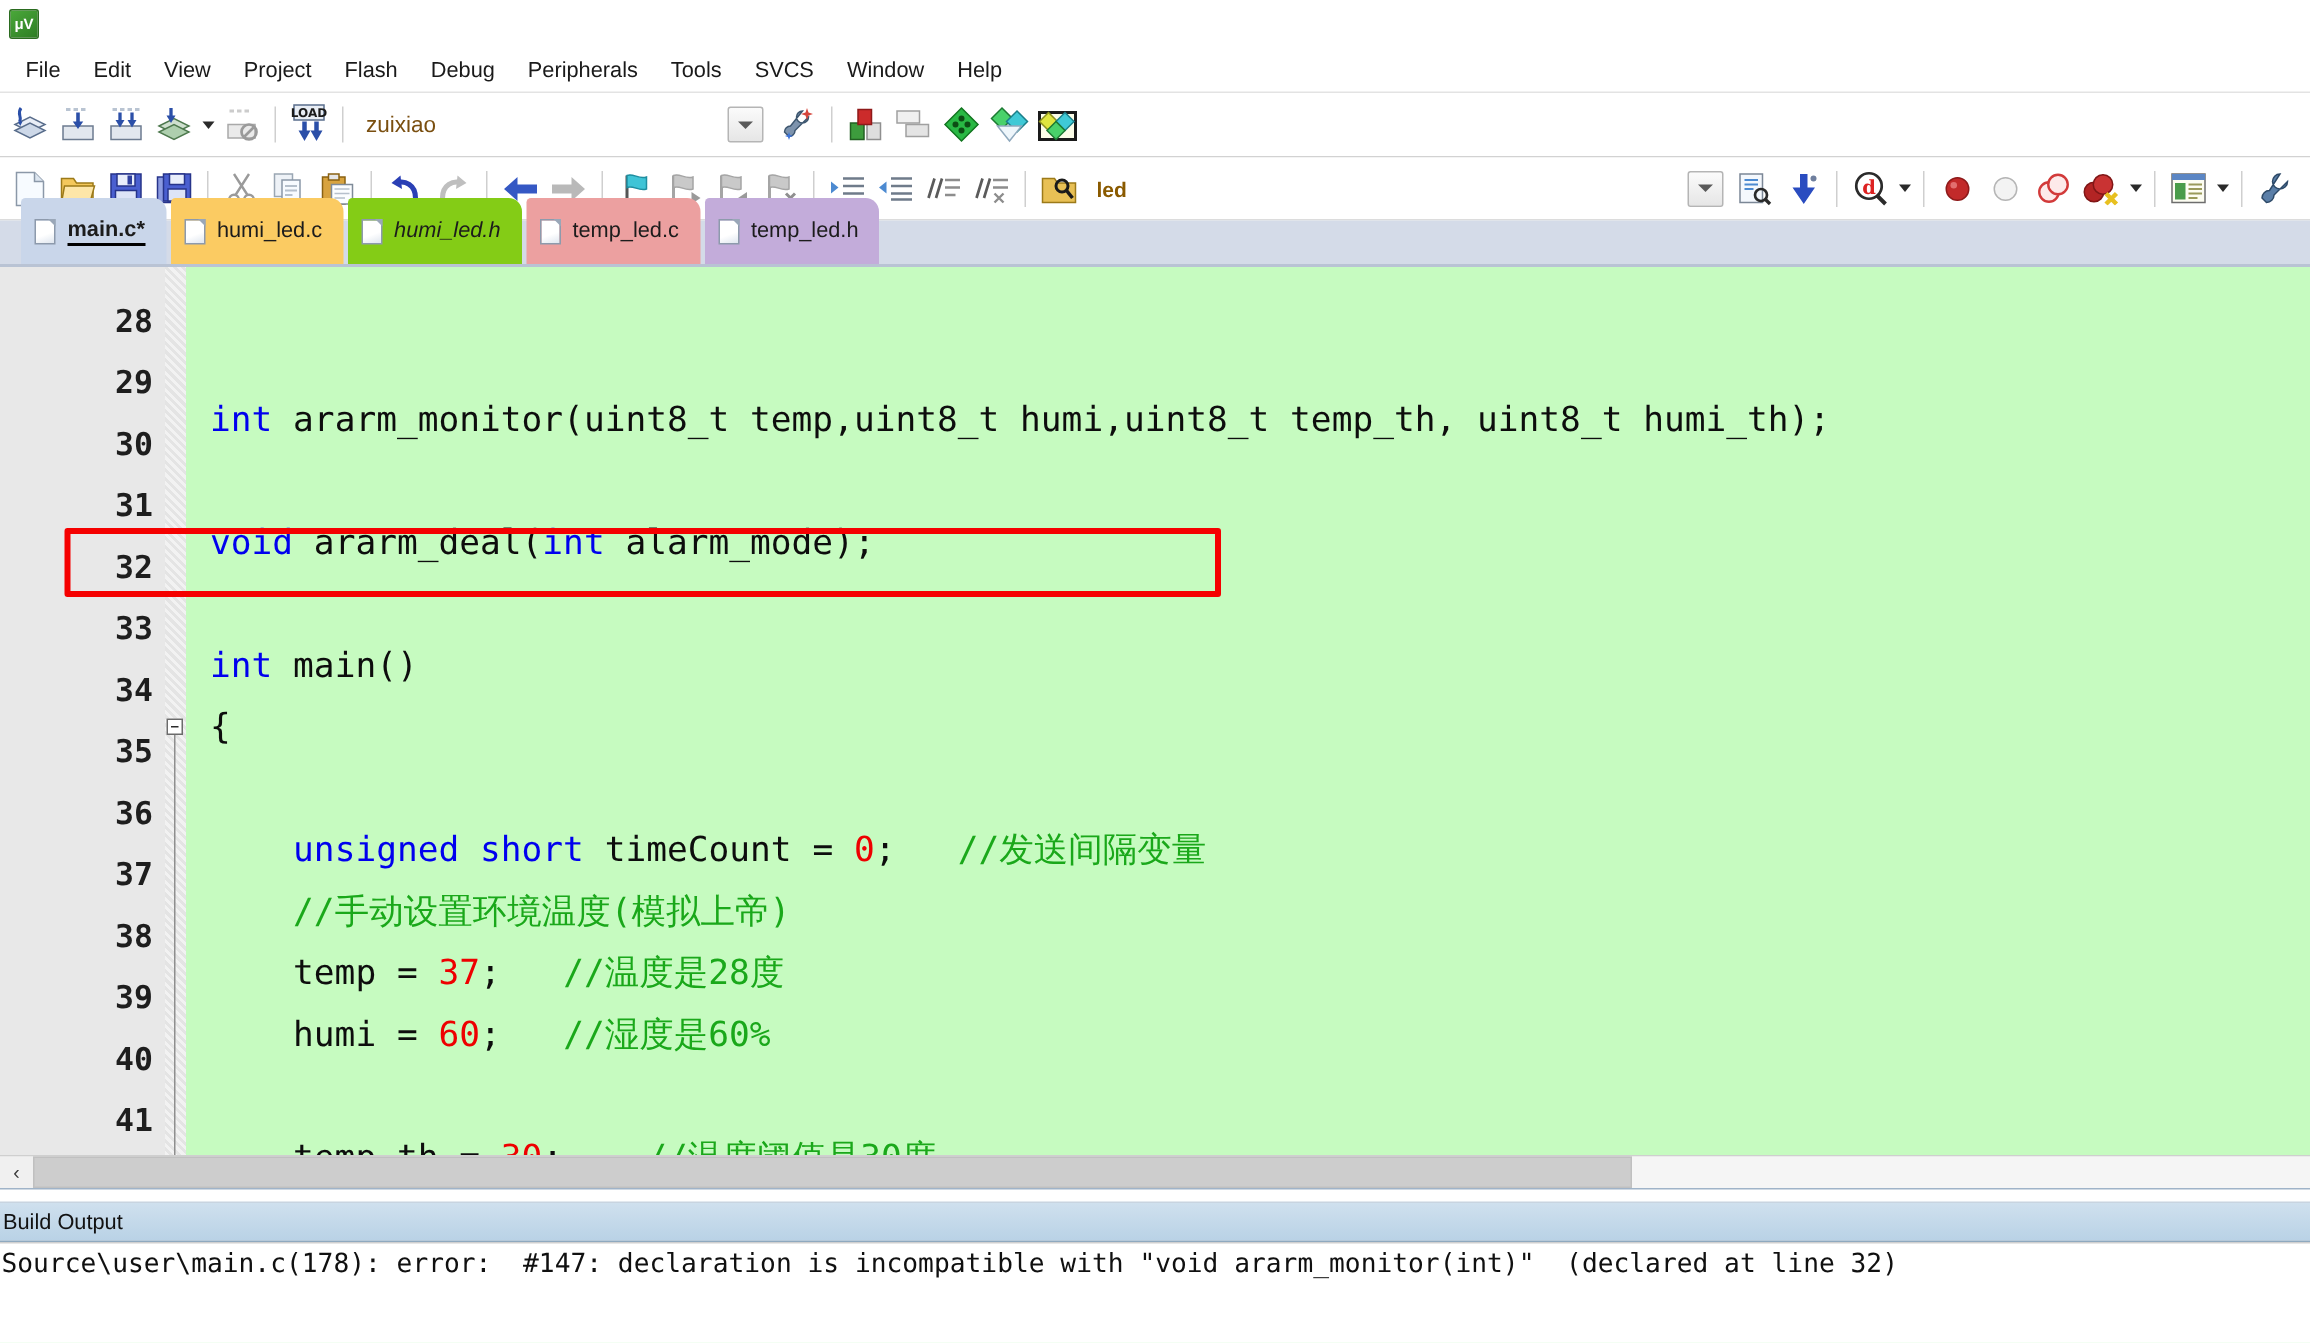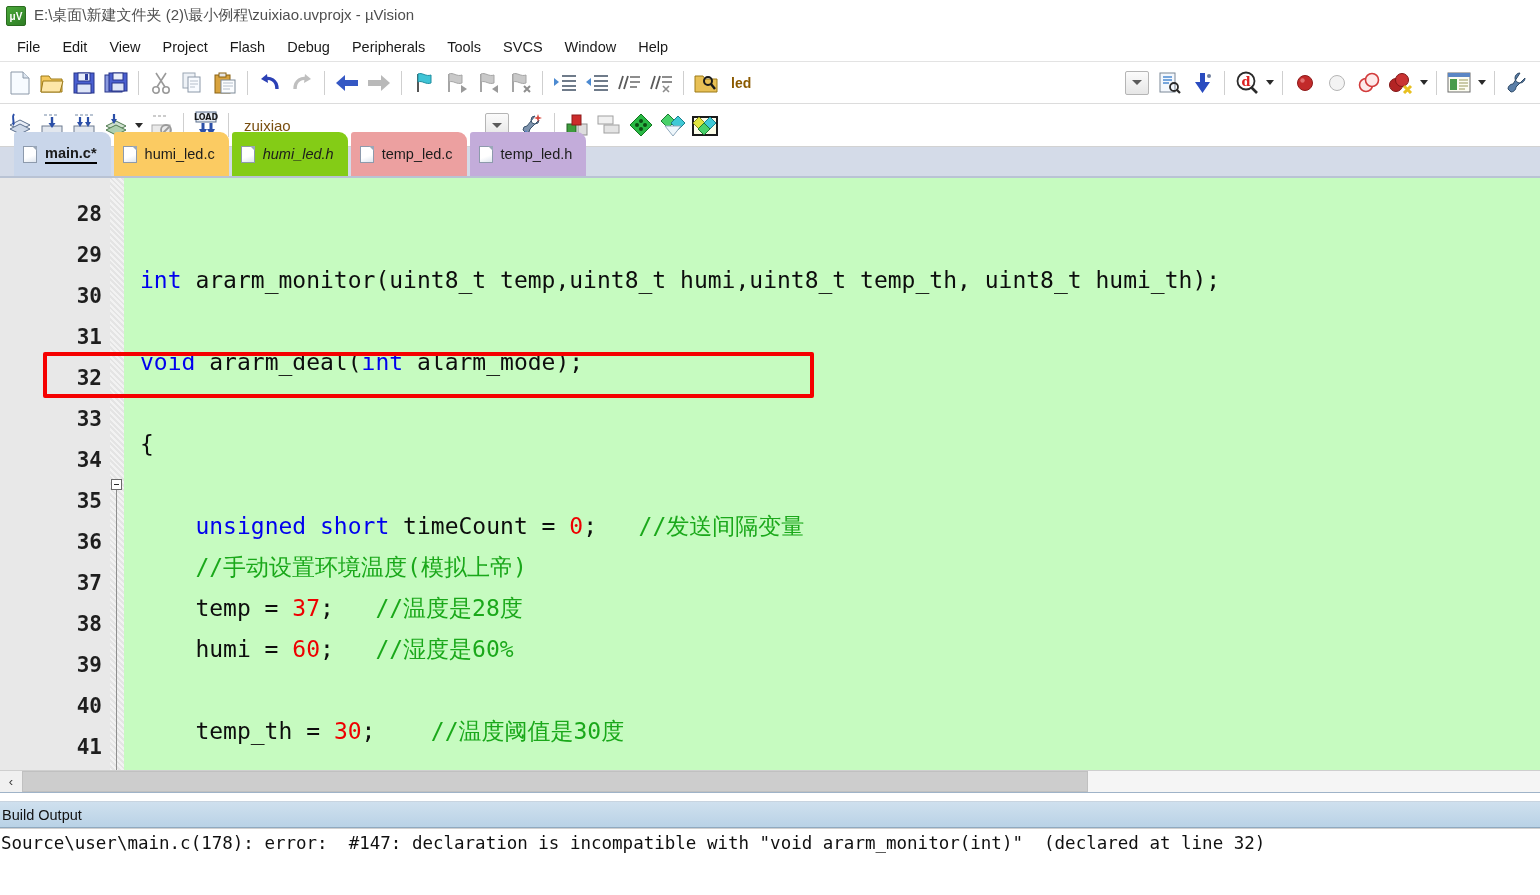--- a/index.html
+++ b/index.html
@@ -336,288 +336,36 @@
   
   svg { display: block; }
 </style>
 </head>
 <body>
 
 <div id="app">
 
   <div class="titlebar">
     <div class="app-icon"></div>
-    <div class="title-text">E:\桌面\新建文件夹 (2)\最小例程\zuixiao.uvprojx - µVision</div>
   </div>
 
   <div class="menubar">
     <div class="menu-item">File</div>
     <div class="menu-item">Edit</div>
     <div class="menu-item">View</div>
     <div class="menu-item">Project</div>
     <div class="menu-item">Flash</div>
     <div class="menu-item">Debug</div>
     <div class="menu-item">Peripherals</div>
     <div class="menu-item">Tools</div>
     <div class="menu-item">SVCS</div>
     <div class="menu-item">Window</div>
     <div class="menu-item">Help</div>
   </div>
 
-  <div class="toolbar">
-
-    <div class="tb-btn">
-      <svg width="22" height="24" viewBox="0 0 22 24">
-        <path d="M2 1h12l6 6v16H2z" fill="#f7fbff" stroke="#8b98a8"></path>
-        <path d="M14 1v6h6" fill="#dde6f0" stroke="#8b98a8"></path>
-      </svg>
-    </div>
-
-    <div class="tb-btn">
-      <svg width="24" height="22" viewBox="0 0 24 22">
-        <path d="M1 4h8l2 3h11v13H1z" fill="#f4c85c" stroke="#9c7a19"></path>
-        <path d="M3 9h20l-3 11H1z" fill="#fde6a8" stroke="#9c7a19"></path>
-      </svg>
-    </div>
-
-    <div class="tb-btn">
-      <svg width="22" height="22" viewBox="0 0 22 22">
-        <rect x="1" y="1" width="20" height="20" fill="#4a5fd0" stroke="#27348a"></rect>
-        <rect x="5" y="1" width="12" height="8" fill="#e9eefb" stroke="#27348a"></rect>
-        <rect x="12" y="2" width="3" height="6" fill="#2f3f9e"></rect>
-        <rect x="4" y="12" width="14" height="9" fill="#dde4f7" stroke="#27348a"></rect>
-      </svg>
-    </div>
-
-    <div class="tb-btn">
-      <svg width="24" height="22" viewBox="0 0 24 22">
-        <rect x="1" y="3" width="17" height="17" fill="#8b9ae0" stroke="#27348a"></rect>
-        <rect x="5" y="1" width="18" height="18" fill="#4a5fd0" stroke="#27348a"></rect>
-        <rect x="9" y="1" width="10" height="7" fill="#e9eefb" stroke="#27348a"></rect>
-        <rect x="8" y="11" width="12" height="8" fill="#dde4f7" stroke="#27348a"></rect>
-      </svg>
-    </div>
-
-    <div class="tb-sep"></div>
-
-    <div class="tb-btn">
-      <svg width="20" height="22" viewBox="0 0 20 22">
-        <path d="M5 1 L14 15 M15 1 L6 15" stroke="#9a9a9a" stroke-width="1.6" fill="none"></path>
-        <circle cx="5" cy="18" r="3.2" fill="none" stroke="#9a9a9a" stroke-width="1.6"></circle>
-        <circle cx="15" cy="18" r="3.2" fill="none" stroke="#9a9a9a" stroke-width="1.6"></circle>
-      </svg>
-    </div>
-
-    <div class="tb-btn">
-      <svg width="22" height="22" viewBox="0 0 22 22">
-        <rect x="1" y="1" width="12" height="15" fill="#eef2f7" stroke="#9aa6b3"></rect>
-        <rect x="6" y="5" width="12" height="15" fill="#f8fbff" stroke="#8b98a8"></rect>
-        <path d="M8 9h8M8 12h8M8 15h5" stroke="#b6c0cc" stroke-width="1.2"></path>
-      </svg>
-    </div>
-
-    <div class="tb-btn">
-      <svg width="22" height="22" viewBox="0 0 22 22">
-        <rect x="1" y="3" width="15" height="18" fill="#d8a33f" stroke="#8a6212"></rect>
-        <rect x="5" y="1" width="7" height="4" fill="#e6e6e6" stroke="#8a6212"></rect>
-        <rect x="7" y="8" width="14" height="13" fill="#fbfdff" stroke="#7f8b99"></rect>
-        <path d="M9 11h10M9 14h10M9 17h7" stroke="#b6c0cc" stroke-width="1.1"></path>
-      </svg>
-    </div>
-
-    <div class="tb-sep"></div>
-
-    <div class="tb-btn">
-      <svg width="24" height="22" viewBox="0 0 24 22">
-        <path d="M19 17 C19 8 12 5 6 7" stroke="#2b40b5" stroke-width="3.4" fill="none"></path>
-        <path d="M9 2 L3 7 L10 11 Z" fill="#2b40b5"></path>
-      </svg>
-    </div>
-
-    <div class="tb-btn">
-      <svg width="24" height="22" viewBox="0 0 24 22">
-        <path d="M5 17 C5 8 12 5 18 7" stroke="#bfbfbf" stroke-width="3.4" fill="none"></path>
-        <path d="M15 2 L21 7 L14 11 Z" fill="#bfbfbf"></path>
-      </svg>
-    </div>
-
-    <div class="tb-sep"></div>
-
-    <div class="tb-btn">
-      <svg width="26" height="20" viewBox="0 0 26 20">
-        <path d="M11 2 L2 10 L11 18 V13 H24 V7 H11 Z" fill="#3558c4"></path>
-      </svg>
-    </div>
-
-    <div class="tb-btn">
-      <svg width="26" height="20" viewBox="0 0 26 20">
-        <path d="M15 2 L24 10 L15 18 V13 H2 V7 H15 Z" fill="#b9b9b9"></path>
-      </svg>
-    </div>
-
-    <div class="tb-sep"></div>
-
-    <div class="tb-btn">
-      <svg width="22" height="22" viewBox="0 0 22 22">
-        <path d="M5 2 V20" stroke="#555" stroke-width="2"></path>
-        <path d="M5 2 C9 0 13 5 18 3 V11 C13 13 9 8 5 10 Z" fill="#3fc4d6" stroke="#1f8ea0"></path>
-      </svg>
-    </div>
-
-    <div class="tb-btn">
-      <svg width="24" height="22" viewBox="0 0 24 22">
-        <path d="M5 2 V20" stroke="#a5a5a5" stroke-width="2"></path>
-        <path d="M5 2 C9 0 13 5 18 3 V11 C13 13 9 8 5 10 Z" fill="#c9c9c9" stroke="#a5a5a5"></path>
-        <path d="M23 17 L17 13 V21 Z" fill="#9a9a9a"></path>
-      </svg>
-    </div>
-
-    <div class="tb-btn">
-      <svg width="24" height="22" viewBox="0 0 24 22">
-        <path d="M5 2 V20" stroke="#a5a5a5" stroke-width="2"></path>
-        <path d="M5 2 C9 0 13 5 18 3 V11 C13 13 9 8 5 10 Z" fill="#c9c9c9" stroke="#a5a5a5"></path>
-        <path d="M16 17 L22 13 V21 Z" fill="#9a9a9a"></path>
-      </svg>
-    </div>
-
-    <div class="tb-btn">
-      <svg width="24" height="22" viewBox="0 0 24 22">
-        <path d="M5 2 V20" stroke="#a5a5a5" stroke-width="2"></path>
-        <path d="M5 2 C9 0 13 5 18 3 V11 C13 13 9 8 5 10 Z" fill="#c9c9c9" stroke="#a5a5a5"></path>
-        <path d="M16 14 L22 20 M22 14 L16 20" stroke="#8f8f8f" stroke-width="2"></path>
-      </svg>
-    </div>
-
-    <div class="tb-sep"></div>
-
-    <div class="tb-btn">
-      <svg width="24" height="20" viewBox="0 0 24 20">
-        <path d="M9 3h14M9 8h14M9 13h14M9 17h14" stroke="#6f7b8a" stroke-width="1.8"></path>
-        <path d="M1 5 L6 9 L1 13 Z" fill="#4c8ad1"></path>
-      </svg>
-    </div>
-
-    <div class="tb-btn">
-      <svg width="24" height="20" viewBox="0 0 24 20">
-        <path d="M9 3h14M9 8h14M9 13h14M9 17h14" stroke="#6f7b8a" stroke-width="1.8"></path>
-        <path d="M6 5 L1 9 L6 13 Z" fill="#4c8ad1"></path>
-      </svg>
-    </div>
-
-    <div class="tb-btn">
-      <svg width="24" height="20" viewBox="0 0 24 20">
-        <path d="M2 16 L6 3 M7 16 L11 3" stroke="#5b5b5b" stroke-width="1.8"></path>
-        <path d="M13 4h10M13 9h10M13 14h7" stroke="#8d8d8d" stroke-width="1.8"></path>
-      </svg>
-    </div>
-
-    <div class="tb-btn">
-      <svg width="24" height="20" viewBox="0 0 24 20">
-        <path d="M2 16 L6 3 M7 16 L11 3" stroke="#5b5b5b" stroke-width="1.8"></path>
-        <path d="M13 4h10M13 9h10" stroke="#8d8d8d" stroke-width="1.8"></path>
-        <path d="M14 13 L20 19 M20 13 L14 19" stroke="#8d8d8d" stroke-width="1.6"></path>
-      </svg>
-    </div>
-
-    <div class="tb-sep"></div>
-
-    <div class="tb-btn">
-      <svg width="24" height="22" viewBox="0 0 24 22">
-        <path d="M1 4h8l2 3h12v13H1z" fill="#e8c055" stroke="#9c7a19"></path>
-        <circle cx="14" cy="9" r="4" fill="none" stroke="#1a1a1a" stroke-width="2"></circle>
-        <path d="M17 12 L21 17" stroke="#1a1a1a" stroke-width="2.4"></path>
-      </svg>
-    </div>
-
-    <div class="combo" style="width:200px;">
-      <span class="combo-text">led</span>
-    </div>
-
-    <div class="combo-arrow" style="margin-left:auto;"></div>
-
-    <div class="tb-btn" style="margin-left:6px;">
-      <svg width="24" height="22" viewBox="0 0 24 22">
-        <rect x="2" y="1" width="15" height="19" fill="#f4f8fd" stroke="#7b8796"></rect>
-        <path d="M5 5h9M5 8h9M5 11h6" stroke="#4c8ad1" stroke-width="1.4"></path>
-        <circle cx="16" cy="15" r="4" fill="none" stroke="#2b2b2b" stroke-width="1.8"></circle>
-        <path d="M18.5 17.5 L22 21" stroke="#2b2b2b" stroke-width="2.2"></path>
-      </svg>
-    </div>
-
-    <div class="tb-btn">
-      <svg width="24" height="22" viewBox="0 0 24 22">
-        <path d="M10 1 h5 v9 h5 l-7.5 11 L5 10 h5 z" fill="#2a4cc0"></path>
-        <circle cx="19" cy="4" r="2" fill="#6f7f9e"></circle>
-      </svg>
-    </div>
-
-    <div class="tb-sep"></div>
-
-    <div class="tb-btn">
-      <svg width="24" height="24" viewBox="0 0 24 24">
-        <circle cx="11" cy="10" r="8.5" fill="#ffffff" stroke="#2b2b2b" stroke-width="1.8"></circle>
-        <text x="11" y="15" font-size="13" font-weight="bold" fill="#d22" text-anchor="middle" font-family="DejaVu Serif, serif">d</text>
-        <path d="M16 16 L22 22" stroke="#2b2b2b" stroke-width="2.6"></path>
-      </svg>
-    </div>
-    <div class="tb-drop"></div>
-
-    <div class="tb-sep"></div>
-
-    <div class="tb-btn">
-      <svg width="22" height="22" viewBox="0 0 22 22">
-        <circle cx="11" cy="11" r="7.5" fill="#c22a2a" stroke="#8e1a1a"></circle>
-        <circle cx="8.5" cy="8.5" r="2.2" fill="#e26f6f"></circle>
-      </svg>
-    </div>
-
-    <div class="tb-btn">
-      <svg width="22" height="22" viewBox="0 0 22 22">
-        <circle cx="11" cy="11" r="7.5" fill="#f3f3f3" stroke="#b5b5b5"></circle>
-      </svg>
-    </div>
-
-    <div class="tb-btn">
-      <svg width="24" height="22" viewBox="0 0 24 22">
-        <circle cx="9" cy="13" r="6.5" fill="#fdeaea" stroke="#d23a3a" stroke-width="1.6"></circle>
-        <circle cx="15" cy="8" r="6.5" fill="#fdeaea" stroke="#d23a3a" stroke-width="1.6"></circle>
-      </svg>
-    </div>
-
-    <div class="tb-btn">
-      <svg width="26" height="22" viewBox="0 0 26 22">
-        <circle cx="8" cy="13" r="6.5" fill="#b32424" stroke="#801616"></circle>
-        <circle cx="14" cy="8" r="6.5" fill="#c93333" stroke="#801616"></circle>
-        <path d="M16 14 L23 21 M23 14 L16 21" stroke="#e8c020" stroke-width="3"></path>
-      </svg>
-    </div>
-    <div class="tb-drop"></div>
-
-    <div class="tb-sep"></div>
-
-    <div class="tb-btn">
-      <svg width="24" height="22" viewBox="0 0 24 22">
-        <rect x="1" y="1" width="22" height="19" fill="#fdfdf2" stroke="#6d6d6d"></rect>
-        <rect x="1" y="1" width="22" height="4" fill="#5b86c4"></rect>
-        <rect x="3" y="7" width="7" height="11" fill="#4a9c4a"></rect>
-        <path d="M12 8h9M12 11h9M12 14h9M12 17h6" stroke="#9a9a5a" stroke-width="1.2"></path>
-      </svg>
-    </div>
-    <div class="tb-drop"></div>
-
-    <div class="tb-sep"></div>
-
-    <div class="tb-btn" style="margin-right:8px;">
-      <svg width="24" height="24" viewBox="0 0 24 24">
-        <path d="M15 2 a5 5 0 1 0 5 5 l-9 9 a5 5 0 0 1-5 5 l-3-3 a5 5 0 0 1 5-5 z" fill="#5b7fa8" stroke="#2e4a68"></path>
-      </svg>
-    </div>
-
-  </div>
-
   <div class="toolbar row2">
 
     <div class="tb-btn">
       <svg width="26" height="26" viewBox="0 0 26 26">
         <path d="M3 13 L13 8 L23 13 L13 18 Z" fill="#e9eef7" stroke="#5a6e8c"></path>
         <path d="M3 17 L13 12 L23 17 L13 22 Z" fill="#cdd8e8" stroke="#5a6e8c"></path>
         <path d="M7 2 C4 6 8 8 6 11" stroke="#2b4fa8" stroke-width="2" fill="none"></path>
         <path d="M5 11 L8 11 L6.5 14 Z" fill="#2b4fa8"></path>
       </svg>
     </div>
@@ -725,20 +473,271 @@
       </svg>
     </div>
 
     <div class="tb-btn" style="margin-right:8px;">
       <svg width="28" height="26" viewBox="0 0 28 26">
         <rect x="1" y="4" width="26" height="20" fill="#1a1a1a"></rect>
         <rect x="3" y="6" width="22" height="16" fill="#fcfde8"></rect>
         <path d="M8 5 L14 11 L8 17 L2 11 Z" fill="#dfe53f" stroke="#8a8f1e"></path>
         <path d="M19 5 L25 11 L19 17 L13 11 Z" fill="#3fc9d6" stroke="#1b7f8a"></path>
         <path d="M13 11 L19 17 L13 23 L7 17 Z" fill="#49d16a" stroke="#1c7a32"></path>
+      </svg>
+    </div>
+
+  </div>
+
+  <div class="toolbar">
+
+    <div class="tb-btn">
+      <svg width="22" height="24" viewBox="0 0 22 24">
+        <path d="M2 1h12l6 6v16H2z" fill="#f7fbff" stroke="#8b98a8"></path>
+        <path d="M14 1v6h6" fill="#dde6f0" stroke="#8b98a8"></path>
+      </svg>
+    </div>
+
+    <div class="tb-btn">
+      <svg width="24" height="22" viewBox="0 0 24 22">
+        <path d="M1 4h8l2 3h11v13H1z" fill="#f4c85c" stroke="#9c7a19"></path>
+        <path d="M3 9h20l-3 11H1z" fill="#fde6a8" stroke="#9c7a19"></path>
+      </svg>
+    </div>
+
+    <div class="tb-btn">
+      <svg width="22" height="22" viewBox="0 0 22 22">
+        <rect x="1" y="1" width="20" height="20" fill="#4a5fd0" stroke="#27348a"></rect>
+        <rect x="5" y="1" width="12" height="8" fill="#e9eefb" stroke="#27348a"></rect>
+        <rect x="12" y="2" width="3" height="6" fill="#2f3f9e"></rect>
+        <rect x="4" y="12" width="14" height="9" fill="#dde4f7" stroke="#27348a"></rect>
+      </svg>
+    </div>
+
+    <div class="tb-btn">
+      <svg width="24" height="22" viewBox="0 0 24 22">
+        <rect x="1" y="3" width="17" height="17" fill="#8b9ae0" stroke="#27348a"></rect>
+        <rect x="5" y="1" width="18" height="18" fill="#4a5fd0" stroke="#27348a"></rect>
+        <rect x="9" y="1" width="10" height="7" fill="#e9eefb" stroke="#27348a"></rect>
+        <rect x="8" y="11" width="12" height="8" fill="#dde4f7" stroke="#27348a"></rect>
+      </svg>
+    </div>
+
+    <div class="tb-sep"></div>
+
+    <div class="tb-btn">
+      <svg width="20" height="22" viewBox="0 0 20 22">
+        <path d="M5 1 L14 15 M15 1 L6 15" stroke="#9a9a9a" stroke-width="1.6" fill="none"></path>
+        <circle cx="5" cy="18" r="3.2" fill="none" stroke="#9a9a9a" stroke-width="1.6"></circle>
+        <circle cx="15" cy="18" r="3.2" fill="none" stroke="#9a9a9a" stroke-width="1.6"></circle>
+      </svg>
+    </div>
+
+    <div class="tb-btn">
+      <svg width="22" height="22" viewBox="0 0 22 22">
+        <rect x="1" y="1" width="12" height="15" fill="#eef2f7" stroke="#9aa6b3"></rect>
+        <rect x="6" y="5" width="12" height="15" fill="#f8fbff" stroke="#8b98a8"></rect>
+        <path d="M8 9h8M8 12h8M8 15h5" stroke="#b6c0cc" stroke-width="1.2"></path>
+      </svg>
+    </div>
+
+    <div class="tb-btn">
+      <svg width="22" height="22" viewBox="0 0 22 22">
+        <rect x="1" y="3" width="15" height="18" fill="#d8a33f" stroke="#8a6212"></rect>
+        <rect x="5" y="1" width="7" height="4" fill="#e6e6e6" stroke="#8a6212"></rect>
+        <rect x="7" y="8" width="14" height="13" fill="#fbfdff" stroke="#7f8b99"></rect>
+        <path d="M9 11h10M9 14h10M9 17h7" stroke="#b6c0cc" stroke-width="1.1"></path>
+      </svg>
+    </div>
+
+    <div class="tb-sep"></div>
+
+    <div class="tb-btn">
+      <svg width="24" height="22" viewBox="0 0 24 22">
+        <path d="M19 17 C19 8 12 5 6 7" stroke="#2b40b5" stroke-width="3.4" fill="none"></path>
+        <path d="M9 2 L3 7 L10 11 Z" fill="#2b40b5"></path>
+      </svg>
+    </div>
+
+    <div class="tb-btn">
+      <svg width="24" height="22" viewBox="0 0 24 22">
+        <path d="M5 17 C5 8 12 5 18 7" stroke="#bfbfbf" stroke-width="3.4" fill="none"></path>
+        <path d="M15 2 L21 7 L14 11 Z" fill="#bfbfbf"></path>
+      </svg>
+    </div>
+
+    <div class="tb-sep"></div>
+
+    <div class="tb-btn">
+      <svg width="26" height="20" viewBox="0 0 26 20">
+        <path d="M11 2 L2 10 L11 18 V13 H24 V7 H11 Z" fill="#3558c4"></path>
+      </svg>
+    </div>
+
+    <div class="tb-btn">
+      <svg width="26" height="20" viewBox="0 0 26 20">
+        <path d="M15 2 L24 10 L15 18 V13 H2 V7 H15 Z" fill="#b9b9b9"></path>
+      </svg>
+    </div>
+
+    <div class="tb-sep"></div>
+
+    <div class="tb-btn">
+      <svg width="22" height="22" viewBox="0 0 22 22">
+        <path d="M5 2 V20" stroke="#555" stroke-width="2"></path>
+        <path d="M5 2 C9 0 13 5 18 3 V11 C13 13 9 8 5 10 Z" fill="#3fc4d6" stroke="#1f8ea0"></path>
+      </svg>
+    </div>
+
+    <div class="tb-btn">
+      <svg width="24" height="22" viewBox="0 0 24 22">
+        <path d="M5 2 V20" stroke="#a5a5a5" stroke-width="2"></path>
+        <path d="M5 2 C9 0 13 5 18 3 V11 C13 13 9 8 5 10 Z" fill="#c9c9c9" stroke="#a5a5a5"></path>
+        <path d="M23 17 L17 13 V21 Z" fill="#9a9a9a"></path>
+      </svg>
+    </div>
+
+    <div class="tb-btn">
+      <svg width="24" height="22" viewBox="0 0 24 22">
+        <path d="M5 2 V20" stroke="#a5a5a5" stroke-width="2"></path>
+        <path d="M5 2 C9 0 13 5 18 3 V11 C13 13 9 8 5 10 Z" fill="#c9c9c9" stroke="#a5a5a5"></path>
+        <path d="M16 17 L22 13 V21 Z" fill="#9a9a9a"></path>
+      </svg>
+    </div>
+
+    <div class="tb-btn">
+      <svg width="24" height="22" viewBox="0 0 24 22">
+        <path d="M5 2 V20" stroke="#a5a5a5" stroke-width="2"></path>
+        <path d="M5 2 C9 0 13 5 18 3 V11 C13 13 9 8 5 10 Z" fill="#c9c9c9" stroke="#a5a5a5"></path>
+        <path d="M16 14 L22 20 M22 14 L16 20" stroke="#8f8f8f" stroke-width="2"></path>
+      </svg>
+    </div>
+
+    <div class="tb-sep"></div>
+
+    <div class="tb-btn">
+      <svg width="24" height="20" viewBox="0 0 24 20">
+        <path d="M9 3h14M9 8h14M9 13h14M9 17h14" stroke="#6f7b8a" stroke-width="1.8"></path>
+        <path d="M1 5 L6 9 L1 13 Z" fill="#4c8ad1"></path>
+      </svg>
+    </div>
+
+    <div class="tb-btn">
+      <svg width="24" height="20" viewBox="0 0 24 20">
+        <path d="M9 3h14M9 8h14M9 13h14M9 17h14" stroke="#6f7b8a" stroke-width="1.8"></path>
+        <path d="M6 5 L1 9 L6 13 Z" fill="#4c8ad1"></path>
+      </svg>
+    </div>
+
+    <div class="tb-btn">
+      <svg width="24" height="20" viewBox="0 0 24 20">
+        <path d="M2 16 L6 3 M7 16 L11 3" stroke="#5b5b5b" stroke-width="1.8"></path>
+        <path d="M13 4h10M13 9h10M13 14h7" stroke="#8d8d8d" stroke-width="1.8"></path>
+      </svg>
+    </div>
+
+    <div class="tb-btn">
+      <svg width="24" height="20" viewBox="0 0 24 20">
+        <path d="M2 16 L6 3 M7 16 L11 3" stroke="#5b5b5b" stroke-width="1.8"></path>
+        <path d="M13 4h10M13 9h10" stroke="#8d8d8d" stroke-width="1.8"></path>
+        <path d="M14 13 L20 19 M20 13 L14 19" stroke="#8d8d8d" stroke-width="1.6"></path>
+      </svg>
+    </div>
+
+    <div class="tb-sep"></div>
+
+    <div class="tb-btn">
+      <svg width="24" height="22" viewBox="0 0 24 22">
+        <path d="M1 4h8l2 3h12v13H1z" fill="#e8c055" stroke="#9c7a19"></path>
+        <circle cx="14" cy="9" r="4" fill="none" stroke="#1a1a1a" stroke-width="2"></circle>
+        <path d="M17 12 L21 17" stroke="#1a1a1a" stroke-width="2.4"></path>
+      </svg>
+    </div>
+
+    <div class="combo" style="width:200px;">
+      <span class="combo-text">led</span>
+    </div>
+
+    <div class="combo-arrow" style="margin-left:auto;"></div>
+
+    <div class="tb-btn" style="margin-left:6px;">
+      <svg width="24" height="22" viewBox="0 0 24 22">
+        <rect x="2" y="1" width="15" height="19" fill="#f4f8fd" stroke="#7b8796"></rect>
+        <path d="M5 5h9M5 8h9M5 11h6" stroke="#4c8ad1" stroke-width="1.4"></path>
+        <circle cx="16" cy="15" r="4" fill="none" stroke="#2b2b2b" stroke-width="1.8"></circle>
+        <path d="M18.5 17.5 L22 21" stroke="#2b2b2b" stroke-width="2.2"></path>
+      </svg>
+    </div>
+
+    <div class="tb-btn">
+      <svg width="24" height="22" viewBox="0 0 24 22">
+        <path d="M10 1 h5 v9 h5 l-7.5 11 L5 10 h5 z" fill="#2a4cc0"></path>
+        <circle cx="19" cy="4" r="2" fill="#6f7f9e"></circle>
+      </svg>
+    </div>
+
+    <div class="tb-sep"></div>
+
+    <div class="tb-btn">
+      <svg width="24" height="24" viewBox="0 0 24 24">
+        <circle cx="11" cy="10" r="8.5" fill="#ffffff" stroke="#2b2b2b" stroke-width="1.8"></circle>
+        <text x="11" y="15" font-size="13" font-weight="bold" fill="#d22" text-anchor="middle" font-family="DejaVu Serif, serif">d</text>
+        <path d="M16 16 L22 22" stroke="#2b2b2b" stroke-width="2.6"></path>
+      </svg>
+    </div>
+    <div class="tb-drop"></div>
+
+    <div class="tb-sep"></div>
+
+    <div class="tb-btn">
+      <svg width="22" height="22" viewBox="0 0 22 22">
+        <circle cx="11" cy="11" r="7.5" fill="#c22a2a" stroke="#8e1a1a"></circle>
+        <circle cx="8.5" cy="8.5" r="2.2" fill="#e26f6f"></circle>
+      </svg>
+    </div>
+
+    <div class="tb-btn">
+      <svg width="22" height="22" viewBox="0 0 22 22">
+        <circle cx="11" cy="11" r="7.5" fill="#f3f3f3" stroke="#b5b5b5"></circle>
+      </svg>
+    </div>
+
+    <div class="tb-btn">
+      <svg width="24" height="22" viewBox="0 0 24 22">
+        <circle cx="9" cy="13" r="6.5" fill="#fdeaea" stroke="#d23a3a" stroke-width="1.6"></circle>
+        <circle cx="15" cy="8" r="6.5" fill="#fdeaea" stroke="#d23a3a" stroke-width="1.6"></circle>
+      </svg>
+    </div>
+
+    <div class="tb-btn">
+      <svg width="26" height="22" viewBox="0 0 26 22">
+        <circle cx="8" cy="13" r="6.5" fill="#b32424" stroke="#801616"></circle>
+        <circle cx="14" cy="8" r="6.5" fill="#c93333" stroke="#801616"></circle>
+        <path d="M16 14 L23 21 M23 14 L16 21" stroke="#e8c020" stroke-width="3"></path>
+      </svg>
+    </div>
+    <div class="tb-drop"></div>
+
+    <div class="tb-sep"></div>
+
+    <div class="tb-btn">
+      <svg width="24" height="22" viewBox="0 0 24 22">
+        <rect x="1" y="1" width="22" height="19" fill="#fdfdf2" stroke="#6d6d6d"></rect>
+        <rect x="1" y="1" width="22" height="4" fill="#5b86c4"></rect>
+        <rect x="3" y="7" width="7" height="11" fill="#4a9c4a"></rect>
+        <path d="M12 8h9M12 11h9M12 14h9M12 17h6" stroke="#9a9a5a" stroke-width="1.2"></path>
+      </svg>
+    </div>
+    <div class="tb-drop"></div>
+
+    <div class="tb-sep"></div>
+
+    <div class="tb-btn" style="margin-right:8px;">
+      <svg width="24" height="24" viewBox="0 0 24 24">
+        <path d="M15 2 a5 5 0 1 0 5 5 l-9 9 a5 5 0 0 1-5 5 l-3-3 a5 5 0 0 1 5-5 z" fill="#5b7fa8" stroke="#2e4a68"></path>
       </svg>
     </div>
 
   </div>
 
   <div class="tabstrip">
     <div class="tab active" style="background:#c9d6ea;">
       <span class="doc-icon"></span>
       <span class="tab-label">main.c*</span>
     </div>
@@ -782,20 +781,21 @@
         <div class="fold-box" style="top: 301px;"></div>
         <div class="fold-line" style="top: 312px; height: 328px;"></div>
       </div>
     <div class="code" id="code">
         <div class="cline">&nbsp;</div>
         <div class="cline">&nbsp;</div>
         <div class="cline"><span class="kw">int</span><span> ararm_monitor(uint8_t temp,uint8_t humi,uint8_t temp_th, uint8_t humi_th);</span></div>
         <div class="cline">&nbsp;</div>
         <div class="cline"><span class="kw">void</span><span> ararm_deal(</span><span class="kw">int</span><span> alarm_mode);</span></div>
         <div class="cline">&nbsp;</div>
+        <div class="cline"><span class="kw">int</span><span> main()</span></div>
         <div class="cline"><span>{</span></div>
         <div class="cline">&nbsp;</div>
         <div class="cline"><span>    </span><span class="kw">unsigned short</span><span> timeCount = </span><span class="num">0</span><span>;   </span><span class="cmt">//发送间隔变量</span></div>
         <div class="cline"><span>    </span><span class="cmt">//手动设置环境温度(模拟上帝)</span></div>
         <div class="cline"><span>    temp = </span><span class="num">37</span><span>;   </span><span class="cmt">//温度是28度</span></div>
         <div class="cline"><span>    humi = </span><span class="num">60</span><span>;   </span><span class="cmt">//湿度是60%</span></div>
         <div class="cline"><span>    </span></div>
         <div class="cline"><span>    temp_th = </span><span class="num">30</span><span>;    </span><span class="cmt">//温度阈值是30度</span></div>
       </div>
     <div class="annot-box" id="annot" style="left: 43px; top: 174px; width: 771px; height: 46px; border-color: rgb(245, 0, 0);"></div>

